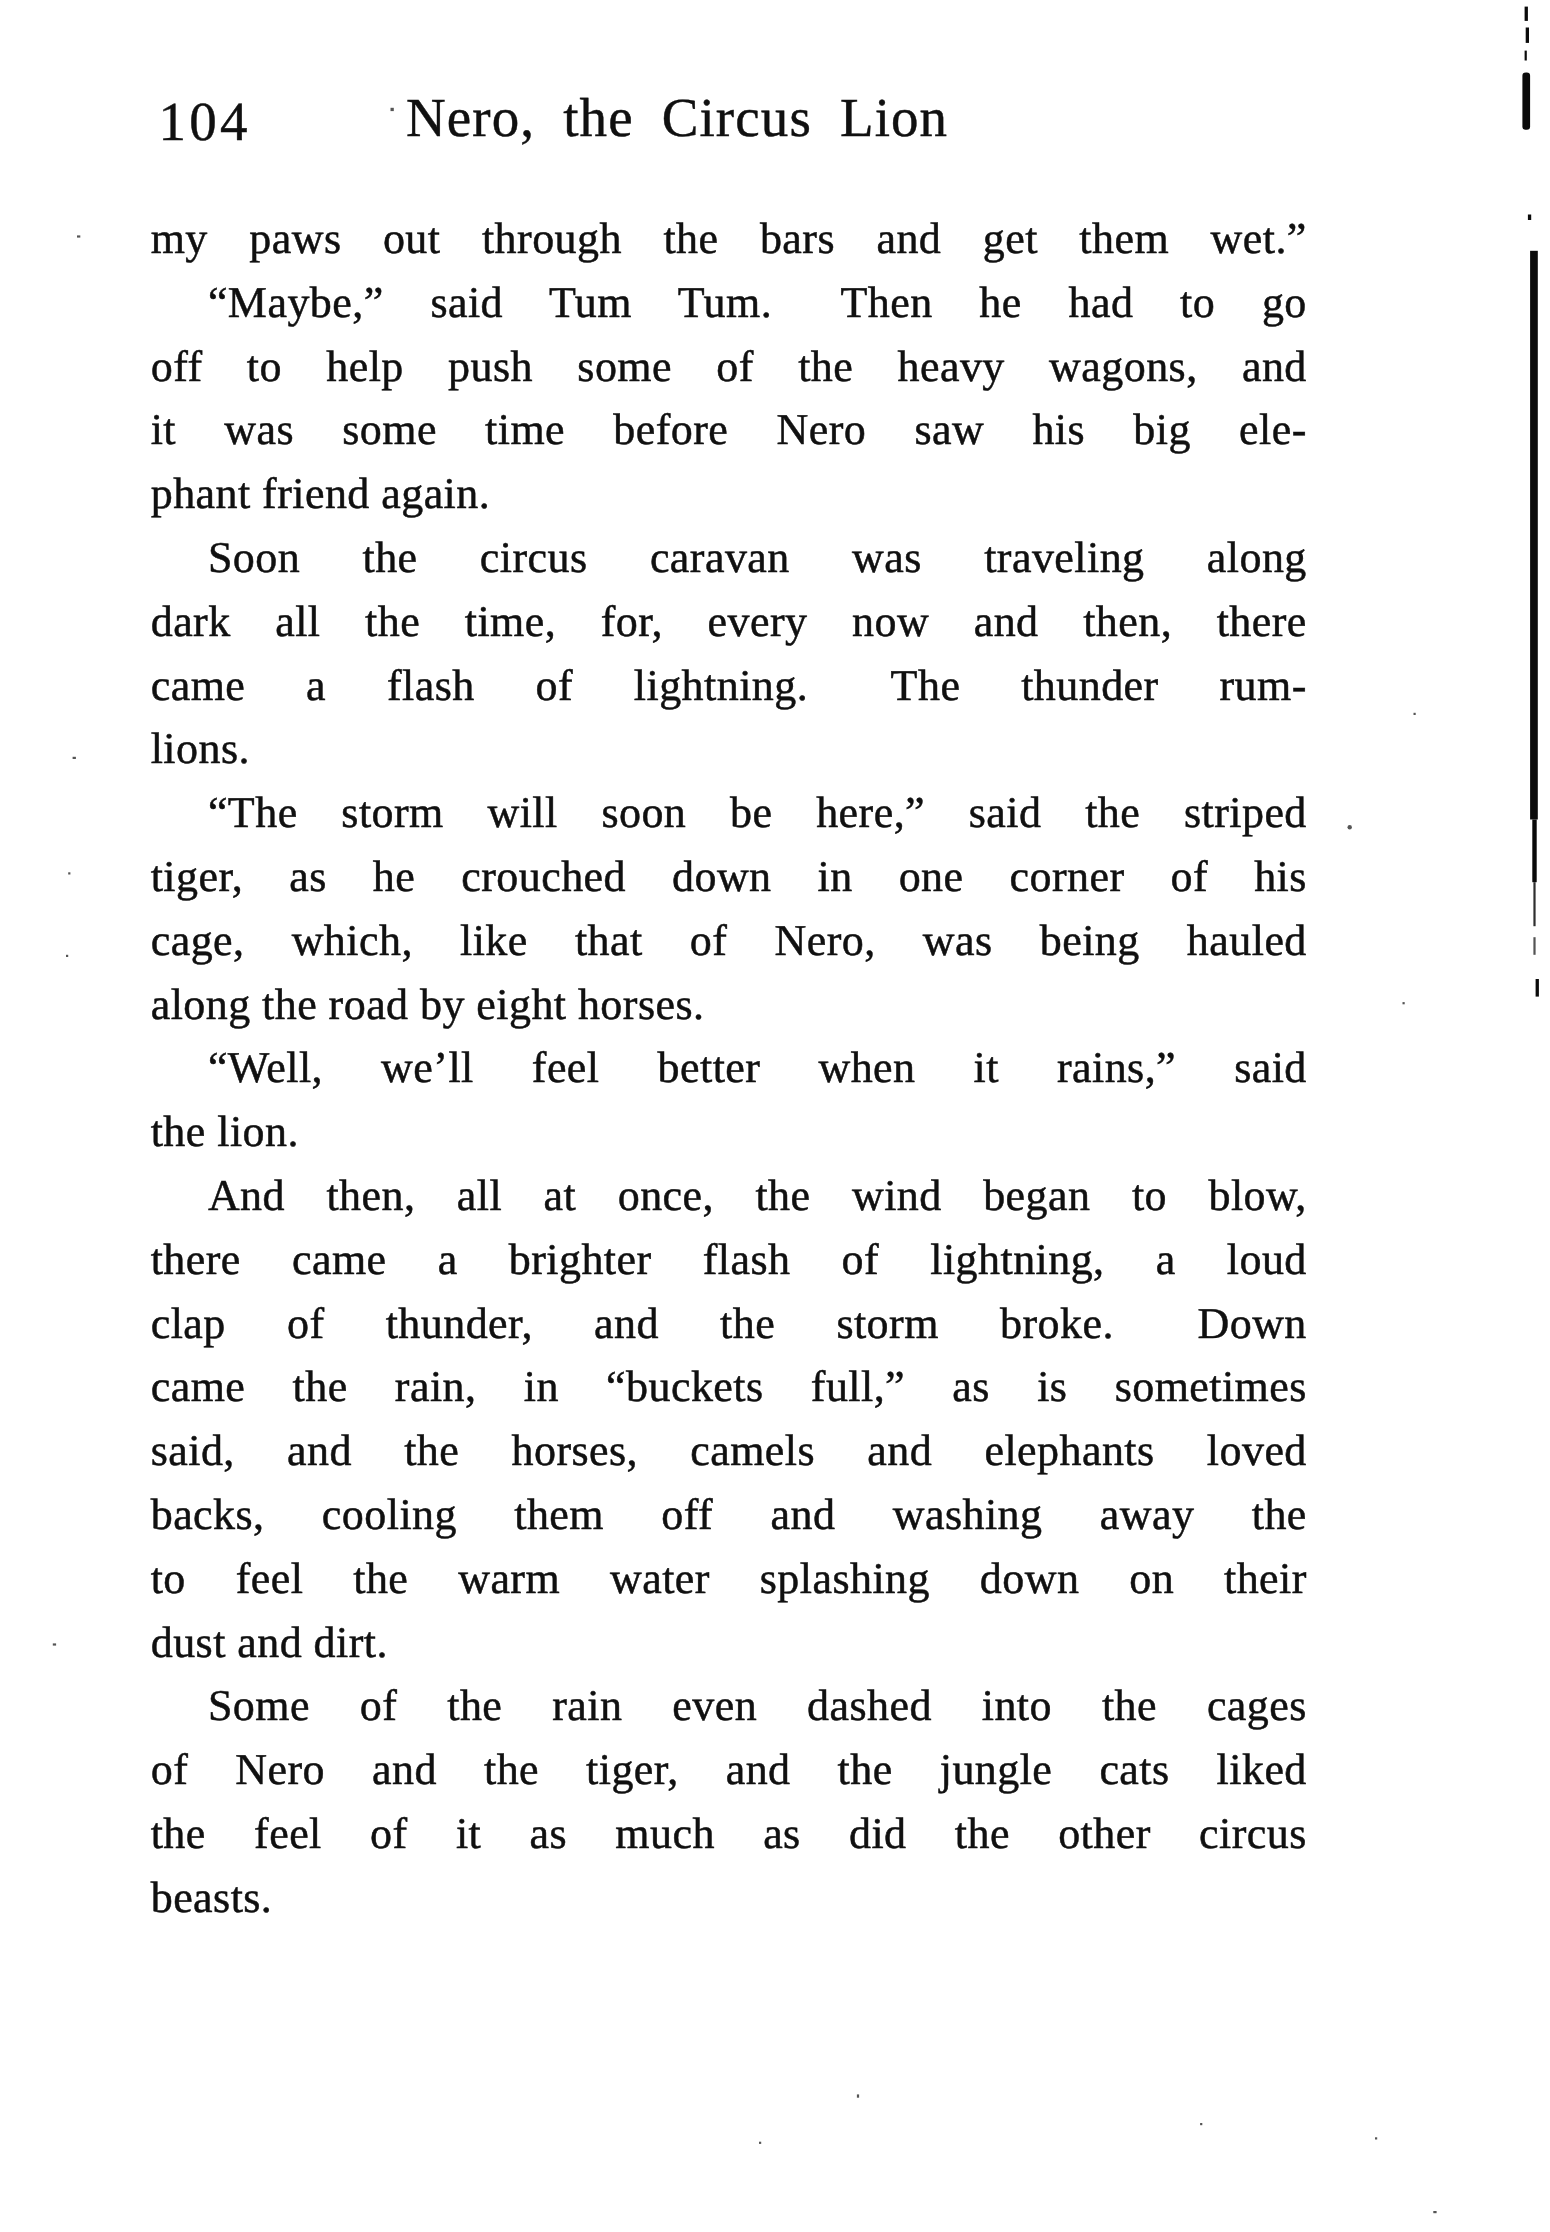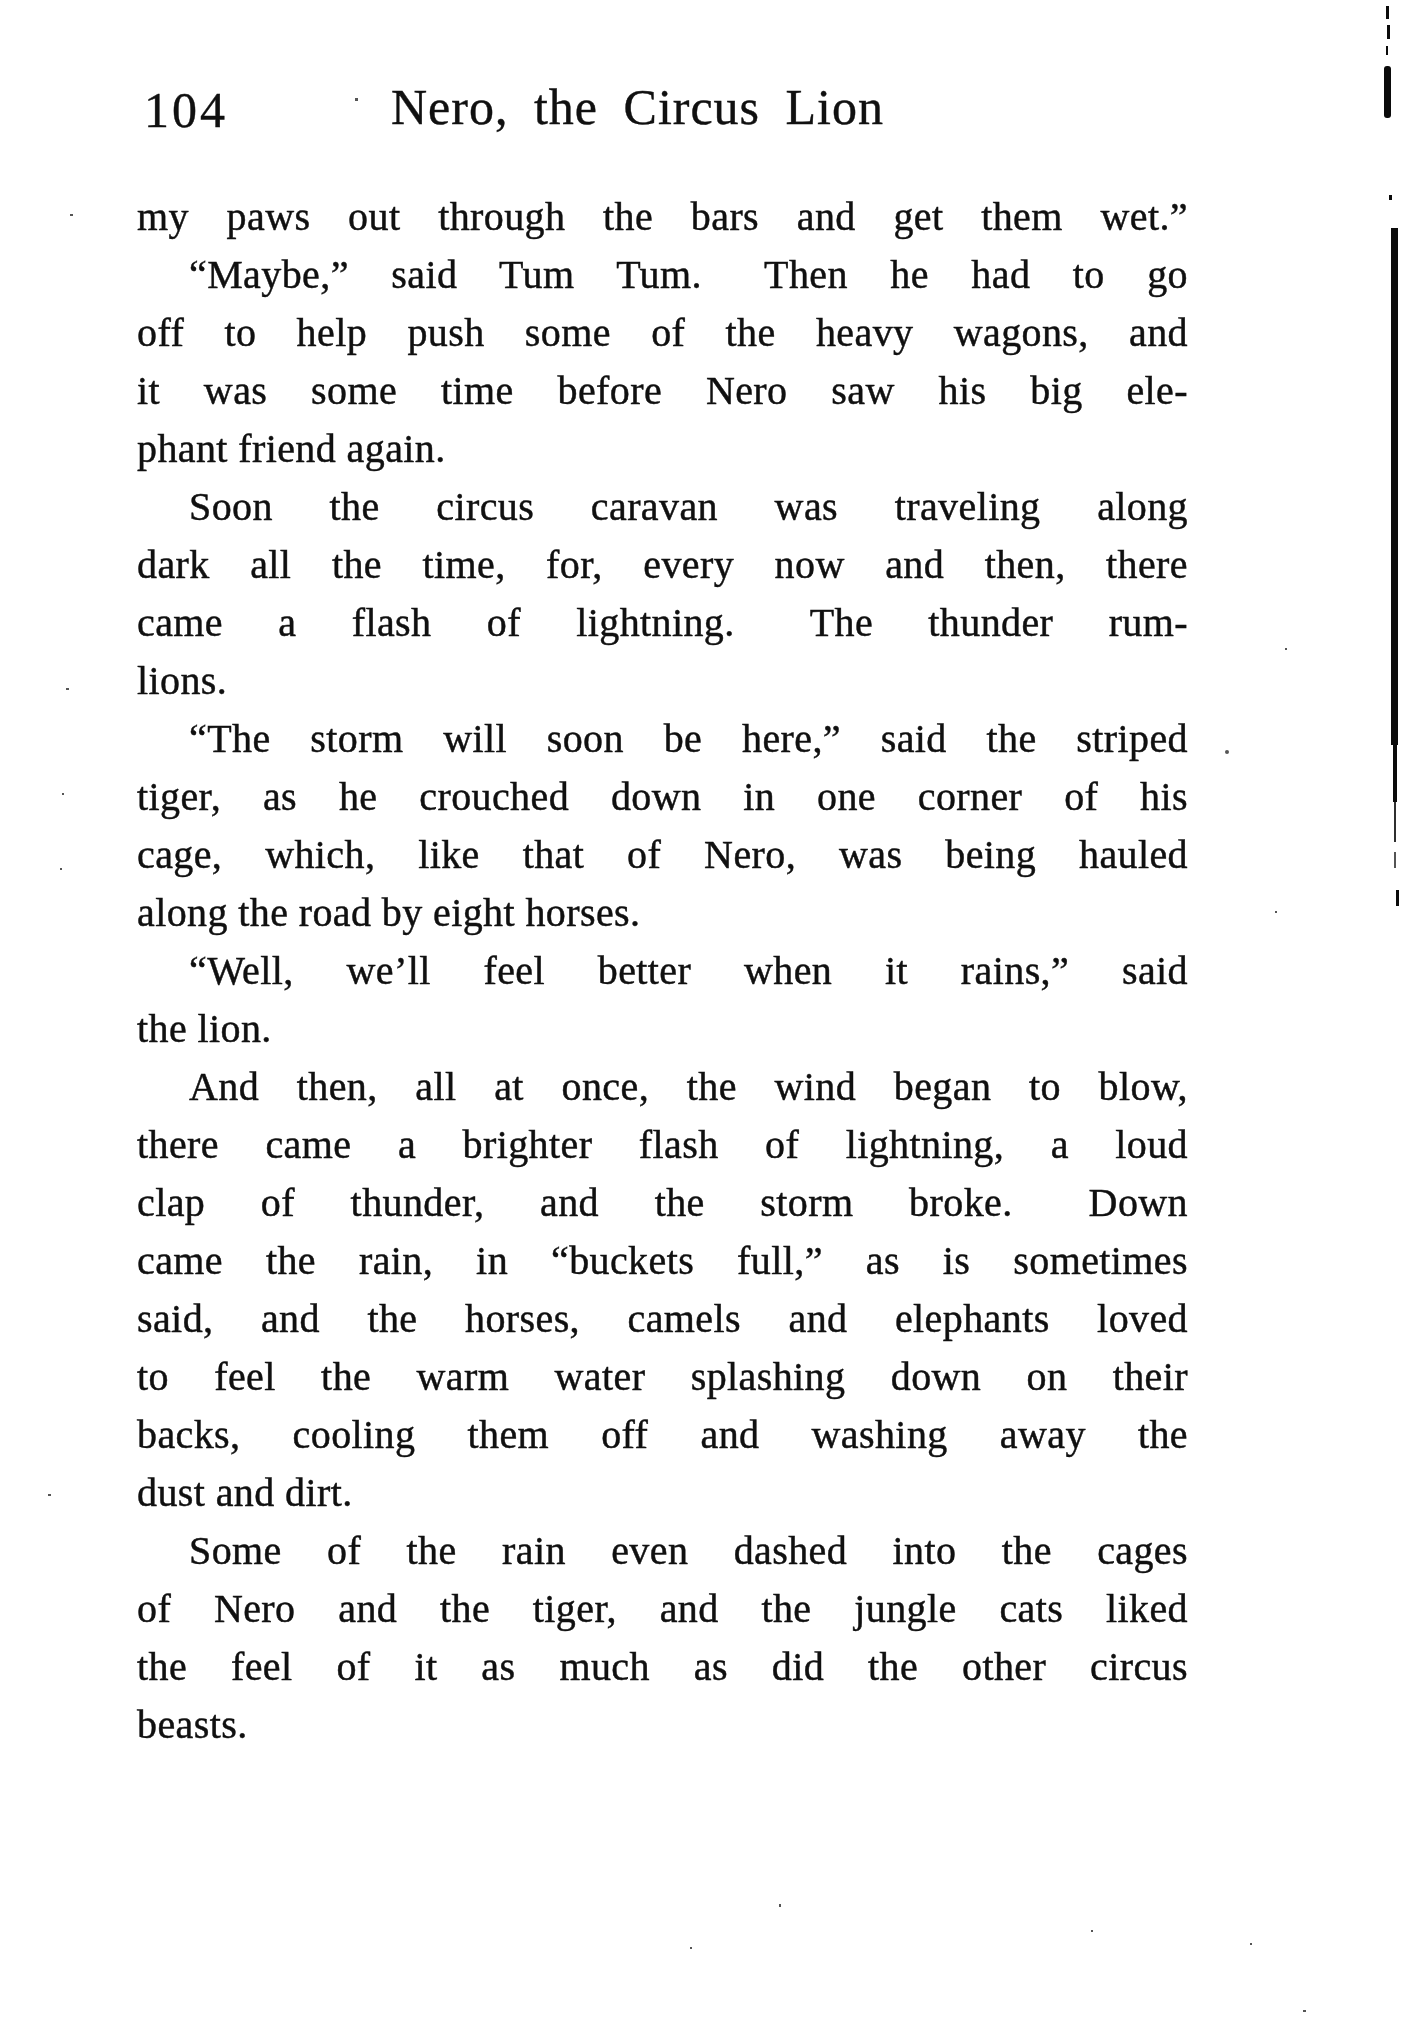--- a/index.html
+++ b/index.html
@@ -13,21 +13,21 @@
     font-family:Liberation Serif, serif;
     color:var(--ink);
   }
   
   .pagenum {
     position:absolute; left:144px; top:84px;
     font-size:50px; line-height:52px; letter-spacing:3px;
     -webkit-text-stroke:0.4px var(--ink);
   }
   .title {
-    position:absolute; left:391px; top:80px;
+    position:absolute; left:369px; top:80px;
     font-size:50px; line-height:54px;
     letter-spacing:1px; word-spacing:12px;
     -webkit-text-stroke:0.4px var(--ink);
     white-space:nowrap;
   }
   
   .bodytext {
     position:absolute; left:137px; top:188px; width:1051px;
     font-size:40px; line-height:58px; letter-spacing:0.4px;
     -webkit-text-stroke:0.45px var(--ink);
@@ -92,22 +92,22 @@
       <div class="line">tiger, as he crouched down in one corner of his</div>
       <div class="line">cage, which, like that of Nero, was being hauled</div>
       <div class="line end">along the road by eight horses.</div>
       <div class="line indent">“Well, we’ll feel better when it rains,” said</div>
       <div class="line end">the lion.</div>
       <div class="line indent">And then, all at once, the wind began to blow,</div>
       <div class="line">there came a brighter flash of lightning, a loud</div>
       <div class="line">clap of thunder, and the storm broke.  Down</div>
       <div class="line">came the rain, in “buckets full,” as is sometimes</div>
       <div class="line">said, and the horses, camels and elephants loved</div>
+      <div class="line">backs, cooling them off and washing away the</div>
       <div class="line">to feel the warm water splashing down on their</div>
-      <div class="line">backs, cooling them off and washing away the</div>
       <div class="line end">dust and dirt.</div>
       <div class="line indent">Some of the rain even dashed into the cages</div>
       <div class="line">of Nero and the tiger, and the jungle cats liked</div>
       <div class="line">the feel of it as much as did the other circus</div>
       <div class="line end">beasts.</div>
     </main>
 
   <div class="art a1"></div>
   <div class="art a2"></div>
   <div class="art a3"></div>

